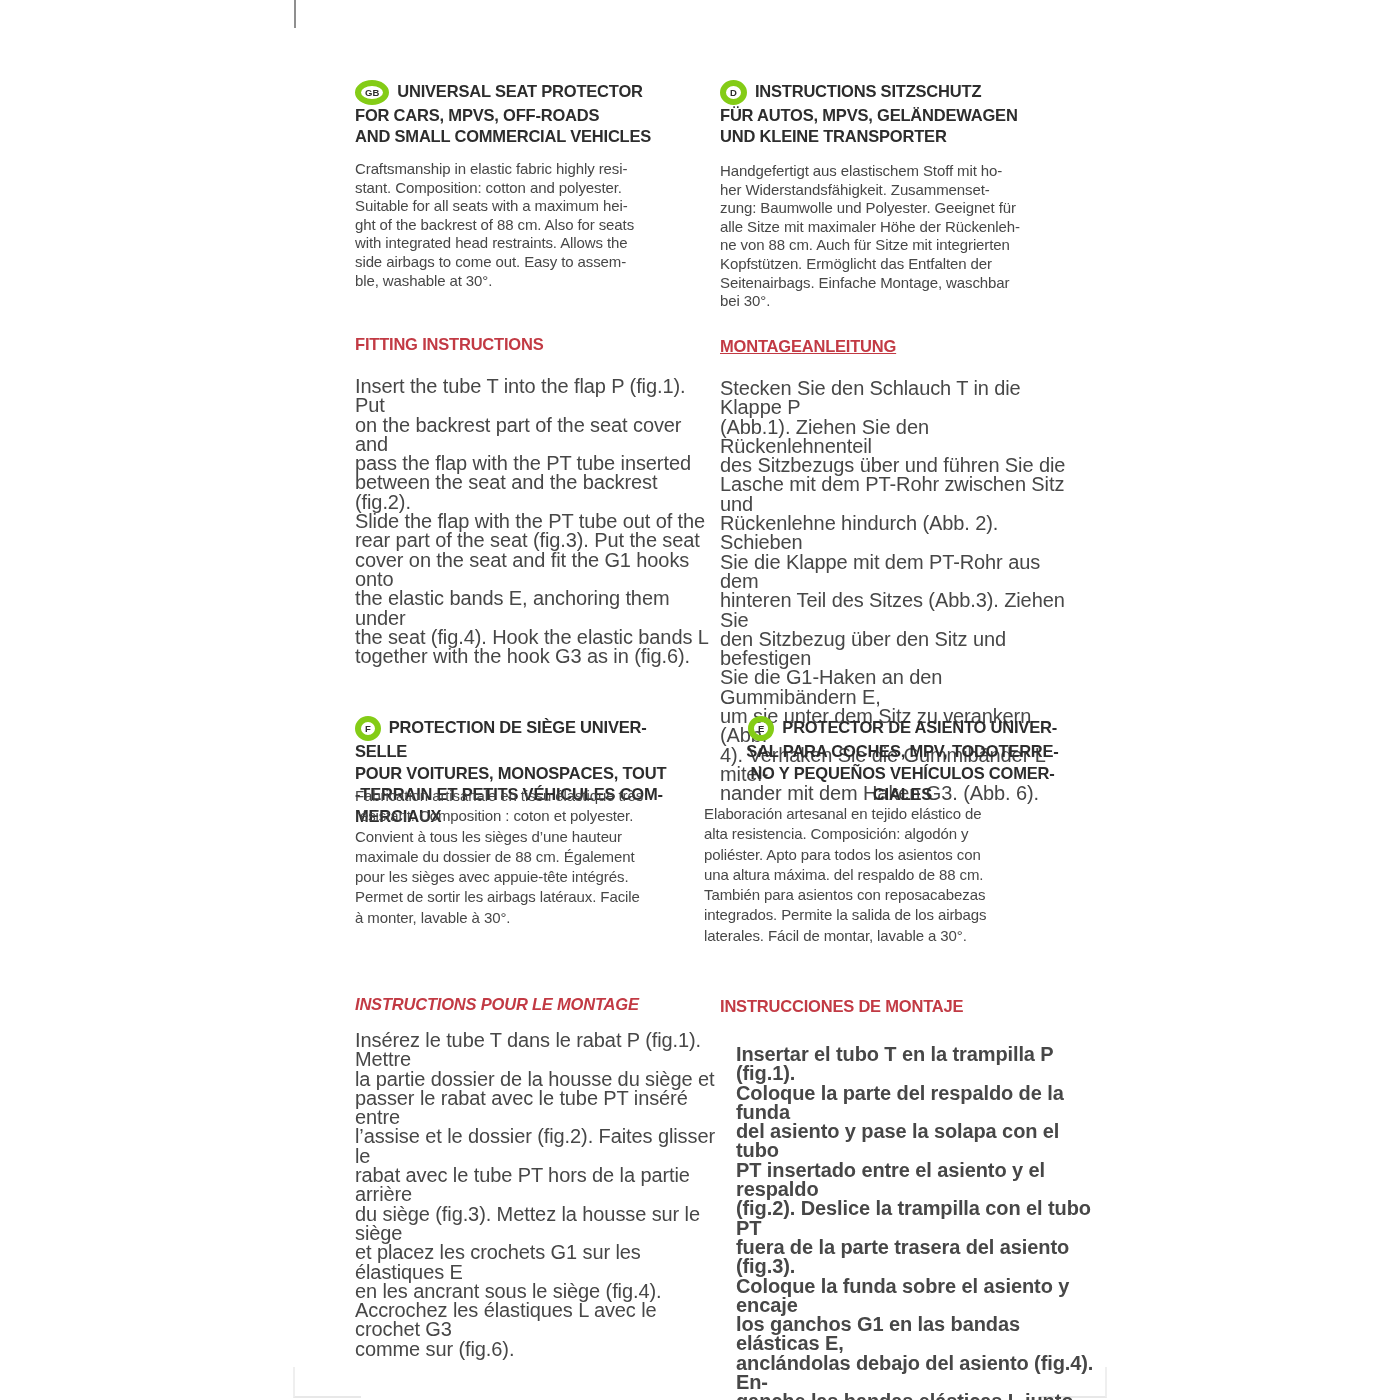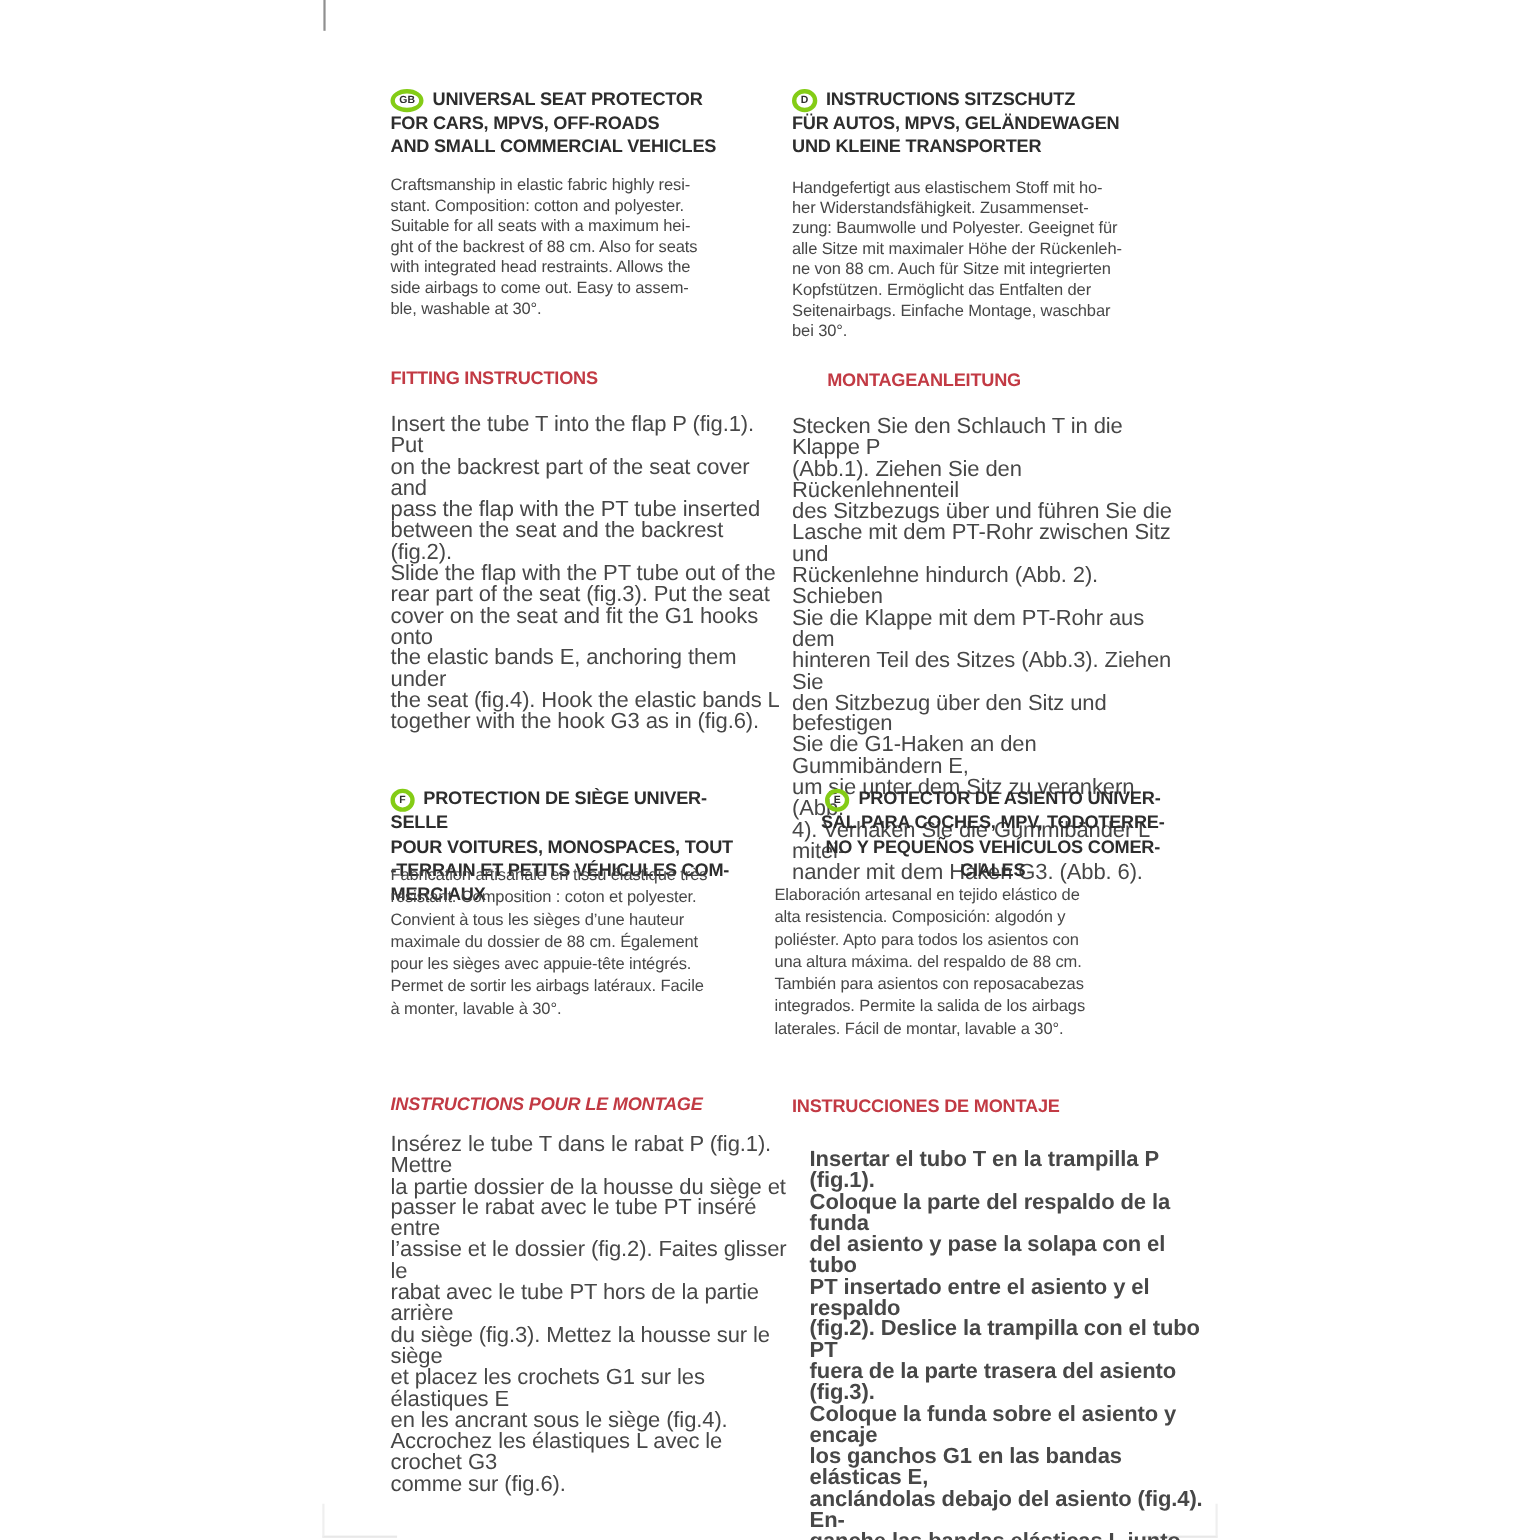--- a/index.html
+++ b/index.html
@@ -29,21 +29,21 @@
   .red-head{
     font-weight:bold;font-size:16.5px;line-height:20px;
     color:var(--heading-red);letter-spacing:-0.2px;
   }
   .sec-instr{
     font-size:20px;line-height:19.3px;
     color:var(--body-color);letter-spacing:-0.1px;
   }
   .badge{
     display:inline-block;
-    border:4px solid #84cc16;
+    border:6px solid #84cc16;
     border-radius:50%;
     font-size:9.5px;line-height:11px;font-weight:bold;
     color:#2d2d2d;
     padding:1px 4px;
     margin-right:8px;
     vertical-align:1px;
     white-space:nowrap;
     letter-spacing:0;
   }
   
@@ -91,21 +91,21 @@
 FÜR AUTOS, MPVS, GELÄNDEWAGEN
 UND KLEINE TRANSPORTER</span></h2>
     <p class="blk sec-body" style="left:720px;top:162px;width:360px;margin:0;">Handgefertigt aus elastischem Stoff mit ho-
 her Widerstandsfähigkeit. Zusammenset-
 zung: Baumwolle und Polyester. Geeignet für
 alle Sitze mit maximaler Höhe der Rückenleh-
 ne von 88 cm. Auch für Sitze mit integrierten
 Kopfstützen. Ermöglicht das Entfalten der
 Seitenairbags. Einfache Montage, waschbar
 bei 30°.</p>
-    <h3 class="blk red-head" style="left:752px;top:336px;width:360px;margin:0;">MONTAGEANLEITUNG</h3>
+    <h3 class="blk red-head" style="left:720px;top:336px;width:360px;margin:0;text-decoration:underline;">MONTAGEANLEITUNG</h3>
     <p class="blk sec-instr" style="left:720px;top:379px;width:360px;margin:0;">Stecken Sie den Schlauch T in die Klappe P
 (Abb.1). Ziehen Sie den Rückenlehnenteil
 des Sitzbezugs über und führen Sie die
 Lasche mit dem PT-Rohr zwischen Sitz und
 Rückenlehne hindurch (Abb. 2). Schieben
 Sie die Klappe mit dem PT-Rohr aus dem
 hinteren Teil des Sitzes (Abb.3). Ziehen Sie
 den Sitzbezug über den Sitz und befestigen
 Sie die G1-Haken an den Gummibändern E,
 um sie unter dem Sitz zu verankern (Abb.

